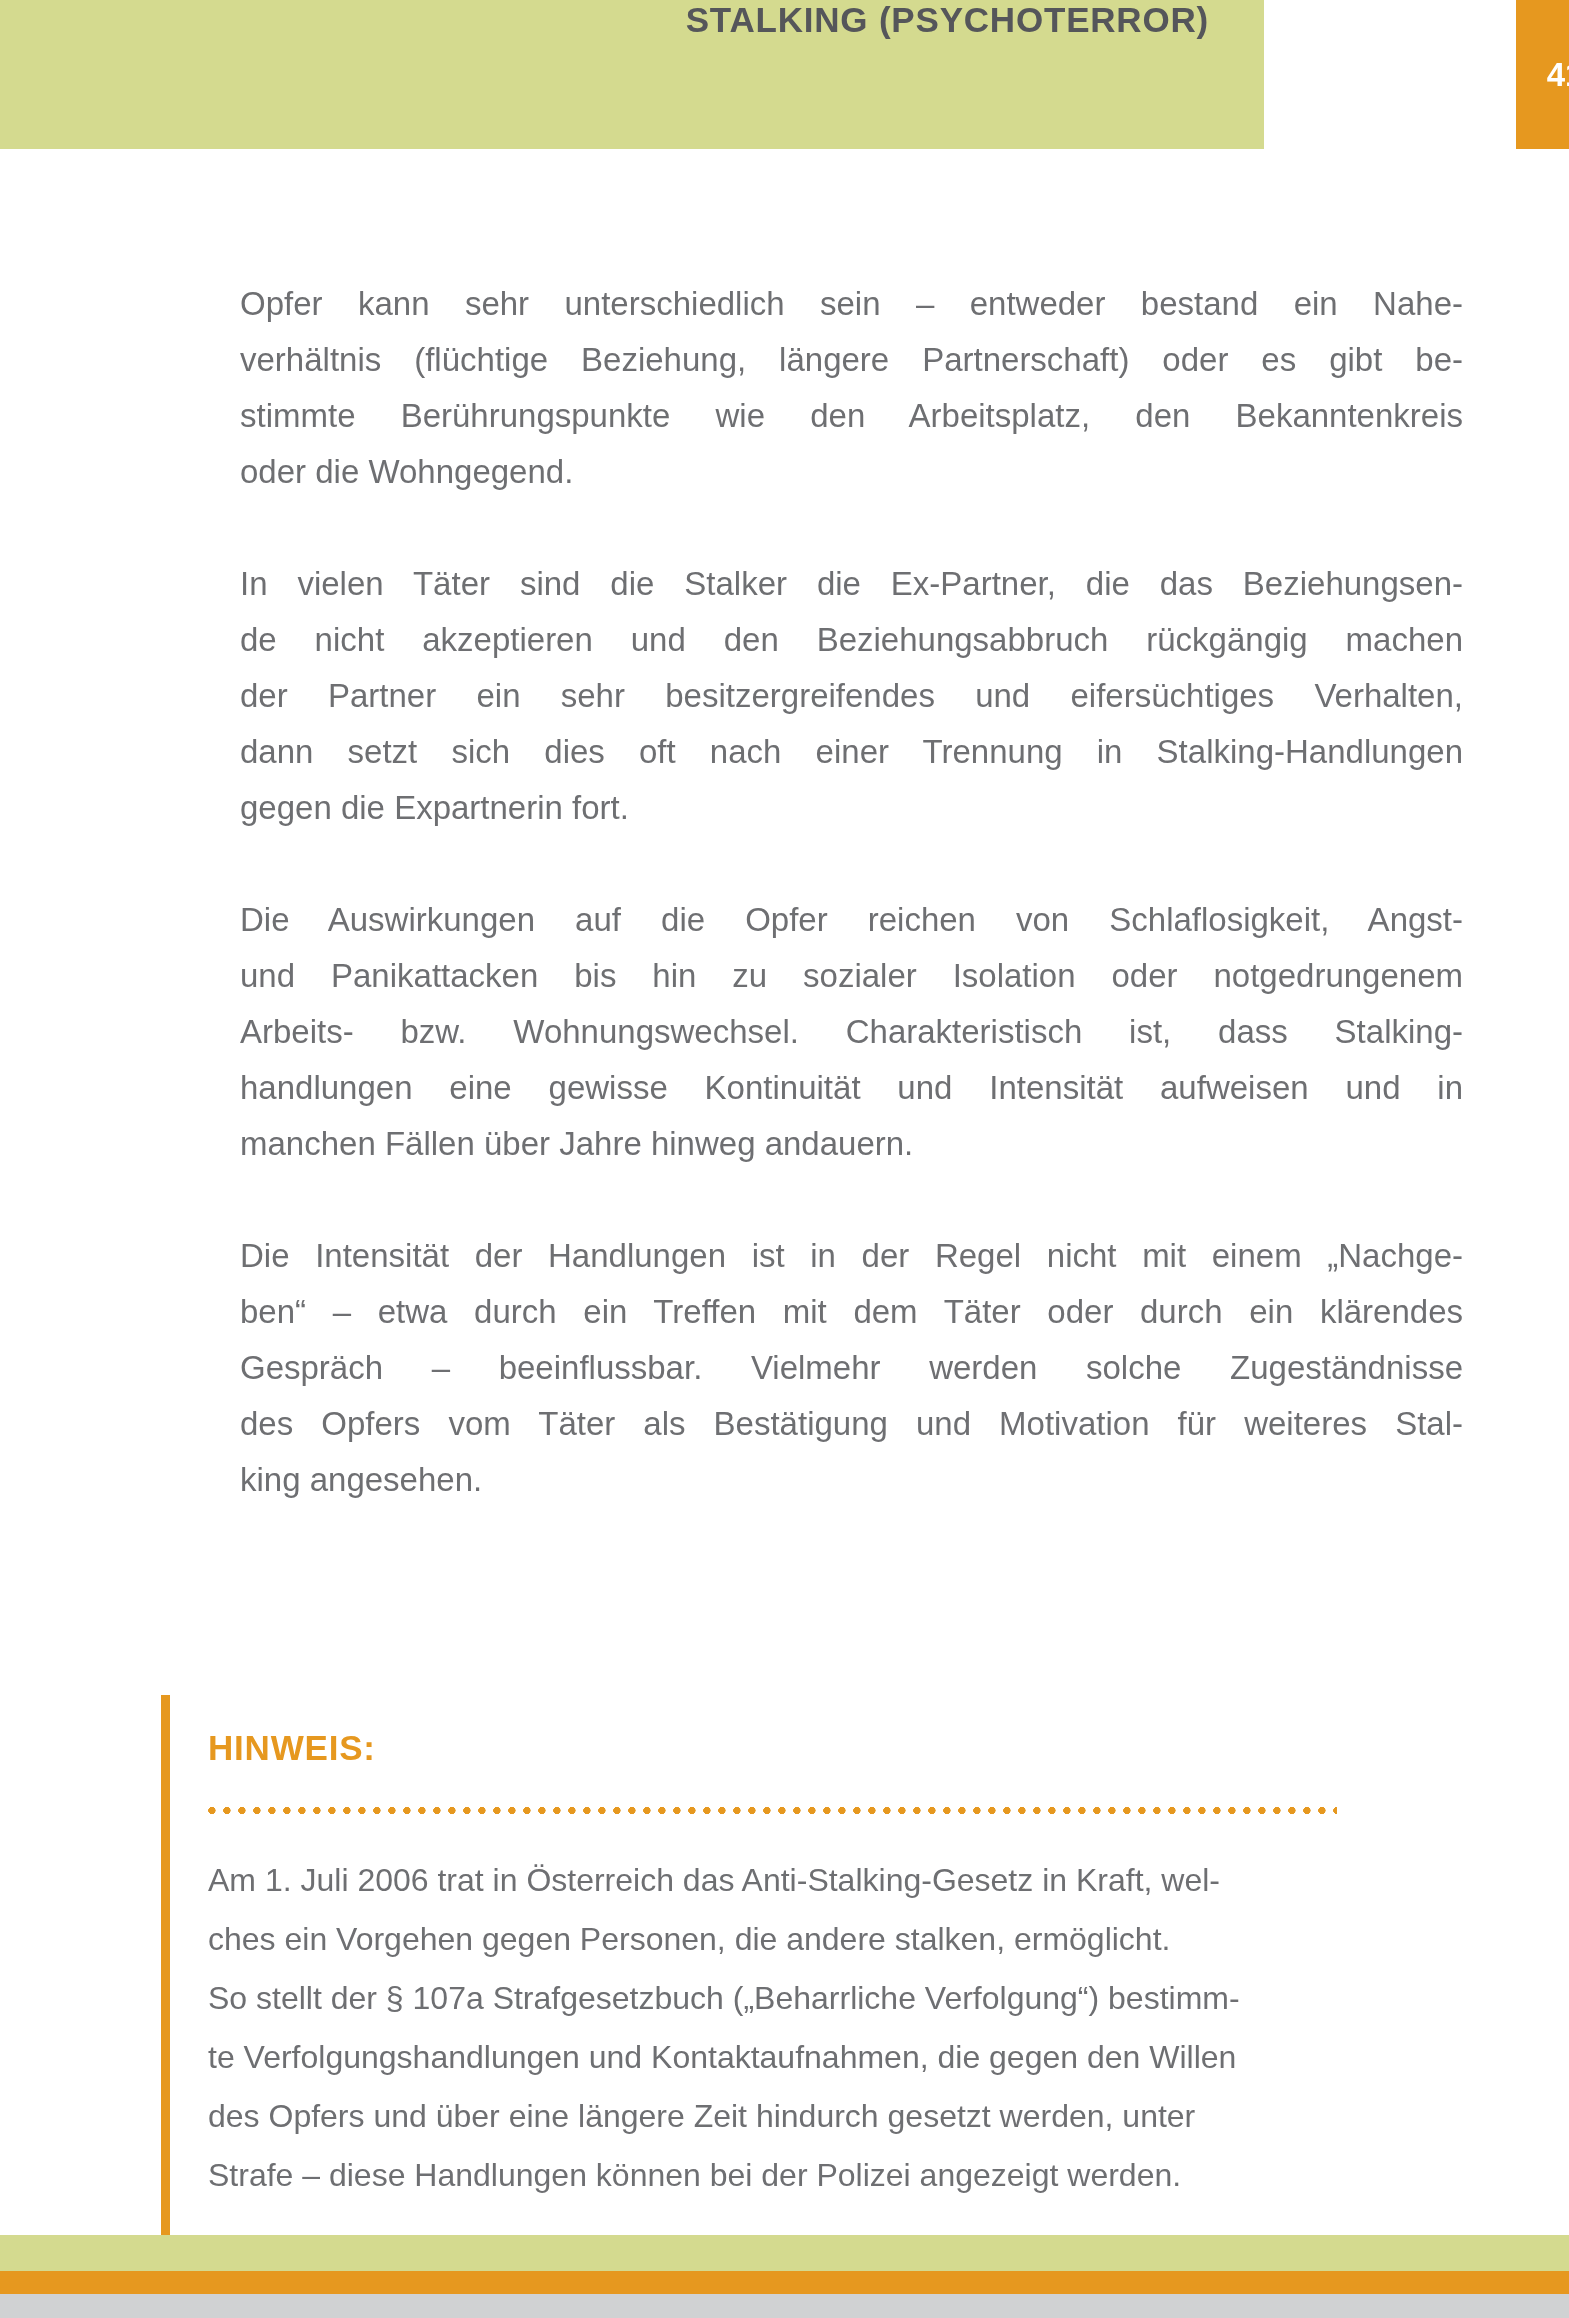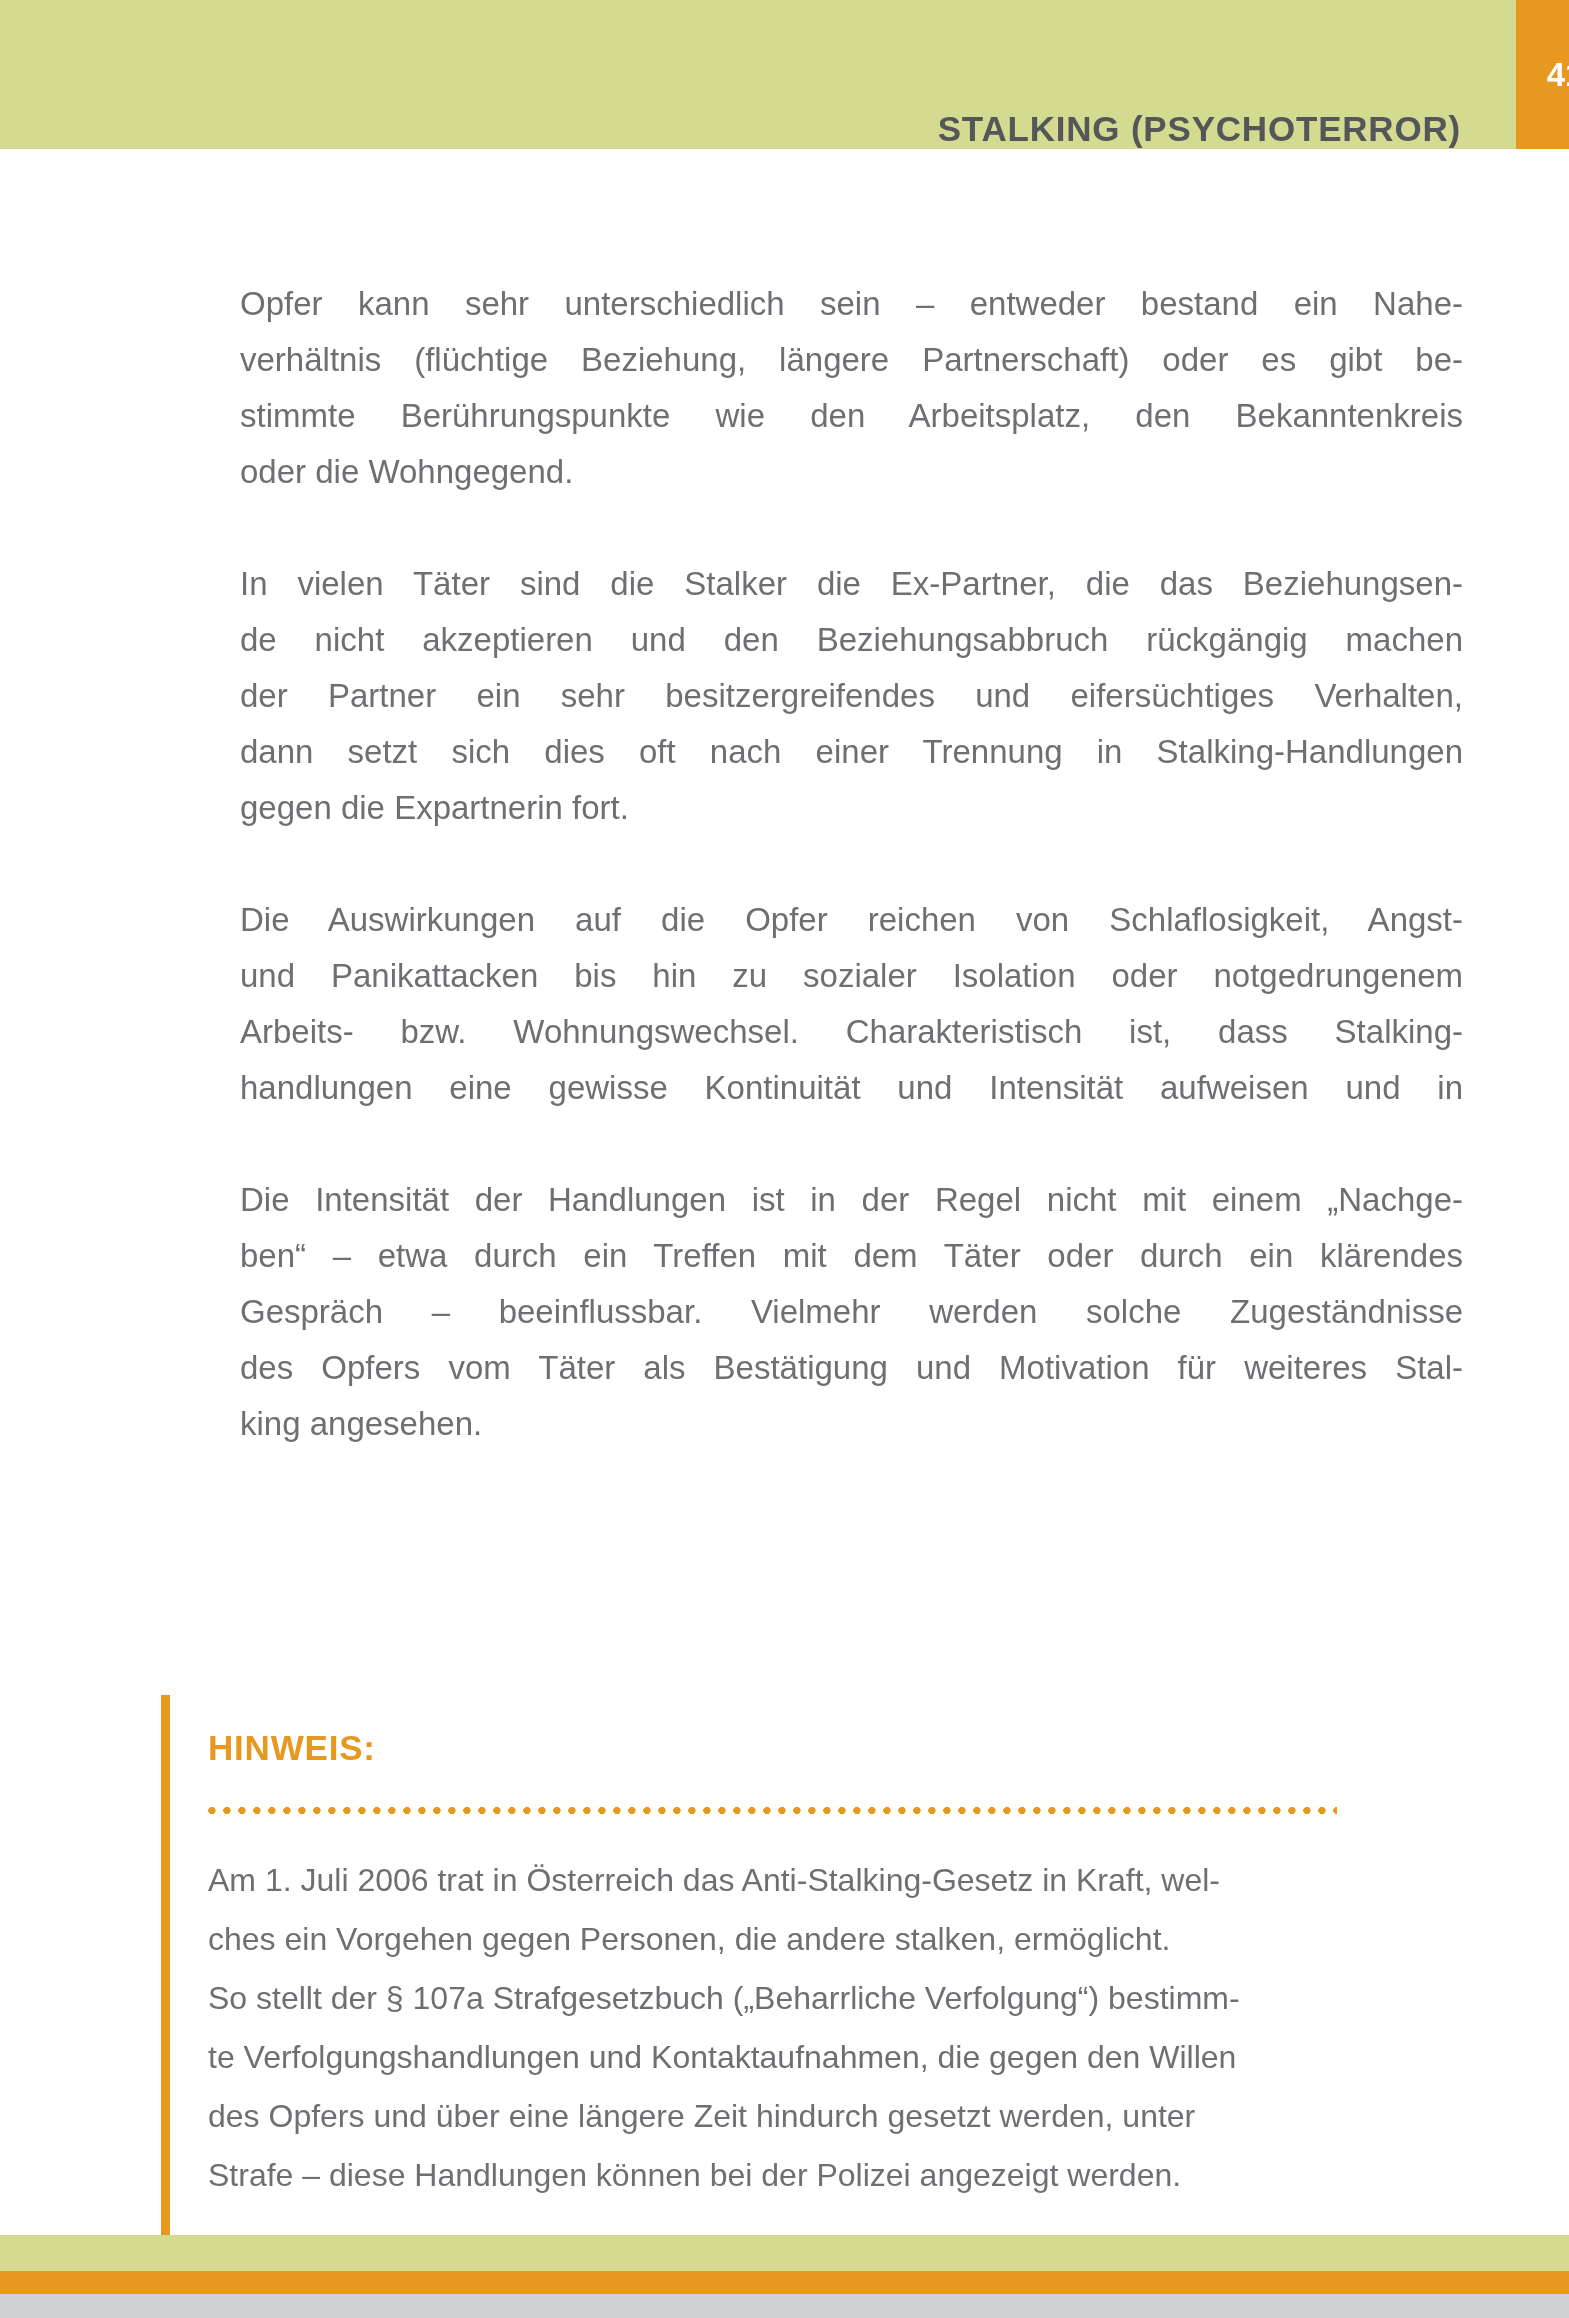--- a/index.html
+++ b/index.html
@@ -11,23 +11,23 @@
   }
   *{margin:0;padding:0;box-sizing:border-box;}
   html,body{background:#ffffff;}
   body{
     width:1569px;height:2319px;
     position:relative;overflow:hidden;
     font-family:"Liberation Sans", sans-serif;
   }
   .header-bar{
     position:absolute;top:0;left:0;
-    width:1516px;height:149px;
+    width:1264px;height:149px;
     background:var(--green);
-    display:flex;align-items:flex-end;justify-content:flex-end;
+    display:flex;align-items:flex-start;justify-content:flex-end;
     padding-right:55px;
   }
   .header-title{
     font-size:35px;font-weight:bold;color:var(--header-text);
     letter-spacing:0.8px;
   }
   .pagenum-box{
     position:absolute;top:0;left:1516px;
     width:98px;height:149px;
     background:var(--orange);
@@ -109,20 +109,21 @@
       <div class="line">de nicht akzeptieren und den Beziehungsabbruch rückgängig machen</div>
       <div class="line">der Partner ein sehr besitzergreifendes und eifersüchtiges Verhalten,</div>
       <div class="line">dann setzt sich dies oft nach einer Trennung in Stalking-Handlungen</div>
       <div class="line last">gegen die Expartnerin fort.</div>
     </div>
     <div class="para">
       <div class="line">Die Auswirkungen auf die Opfer reichen von Schlaflosigkeit, Angst-</div>
       <div class="line">und Panikattacken bis hin zu sozialer Isolation oder notgedrungenem</div>
       <div class="line">Arbeits- bzw. Wohnungswechsel. Charakteristisch ist, dass Stalking-</div>
       <div class="line">handlungen eine gewisse Kontinuität und Intensität aufweisen und in</div>
+      <div class="line last">manchen Fällen über Jahre hinweg andauern.</div>
     </div>
     <div class="para">
       <div class="line">Die Intensität der Handlungen ist in der Regel nicht mit einem „Nachge-</div>
       <div class="line">ben“ – etwa durch ein Treffen mit dem Täter oder durch ein klärendes</div>
       <div class="line">Gespräch – beeinflussbar. Vielmehr werden solche Zugeständnisse</div>
       <div class="line">des Opfers vom Täter als Bestätigung und Motivation für weiteres Stal-</div>
       <div class="line last">king angesehen.</div>
     </div>
   </main>
 

